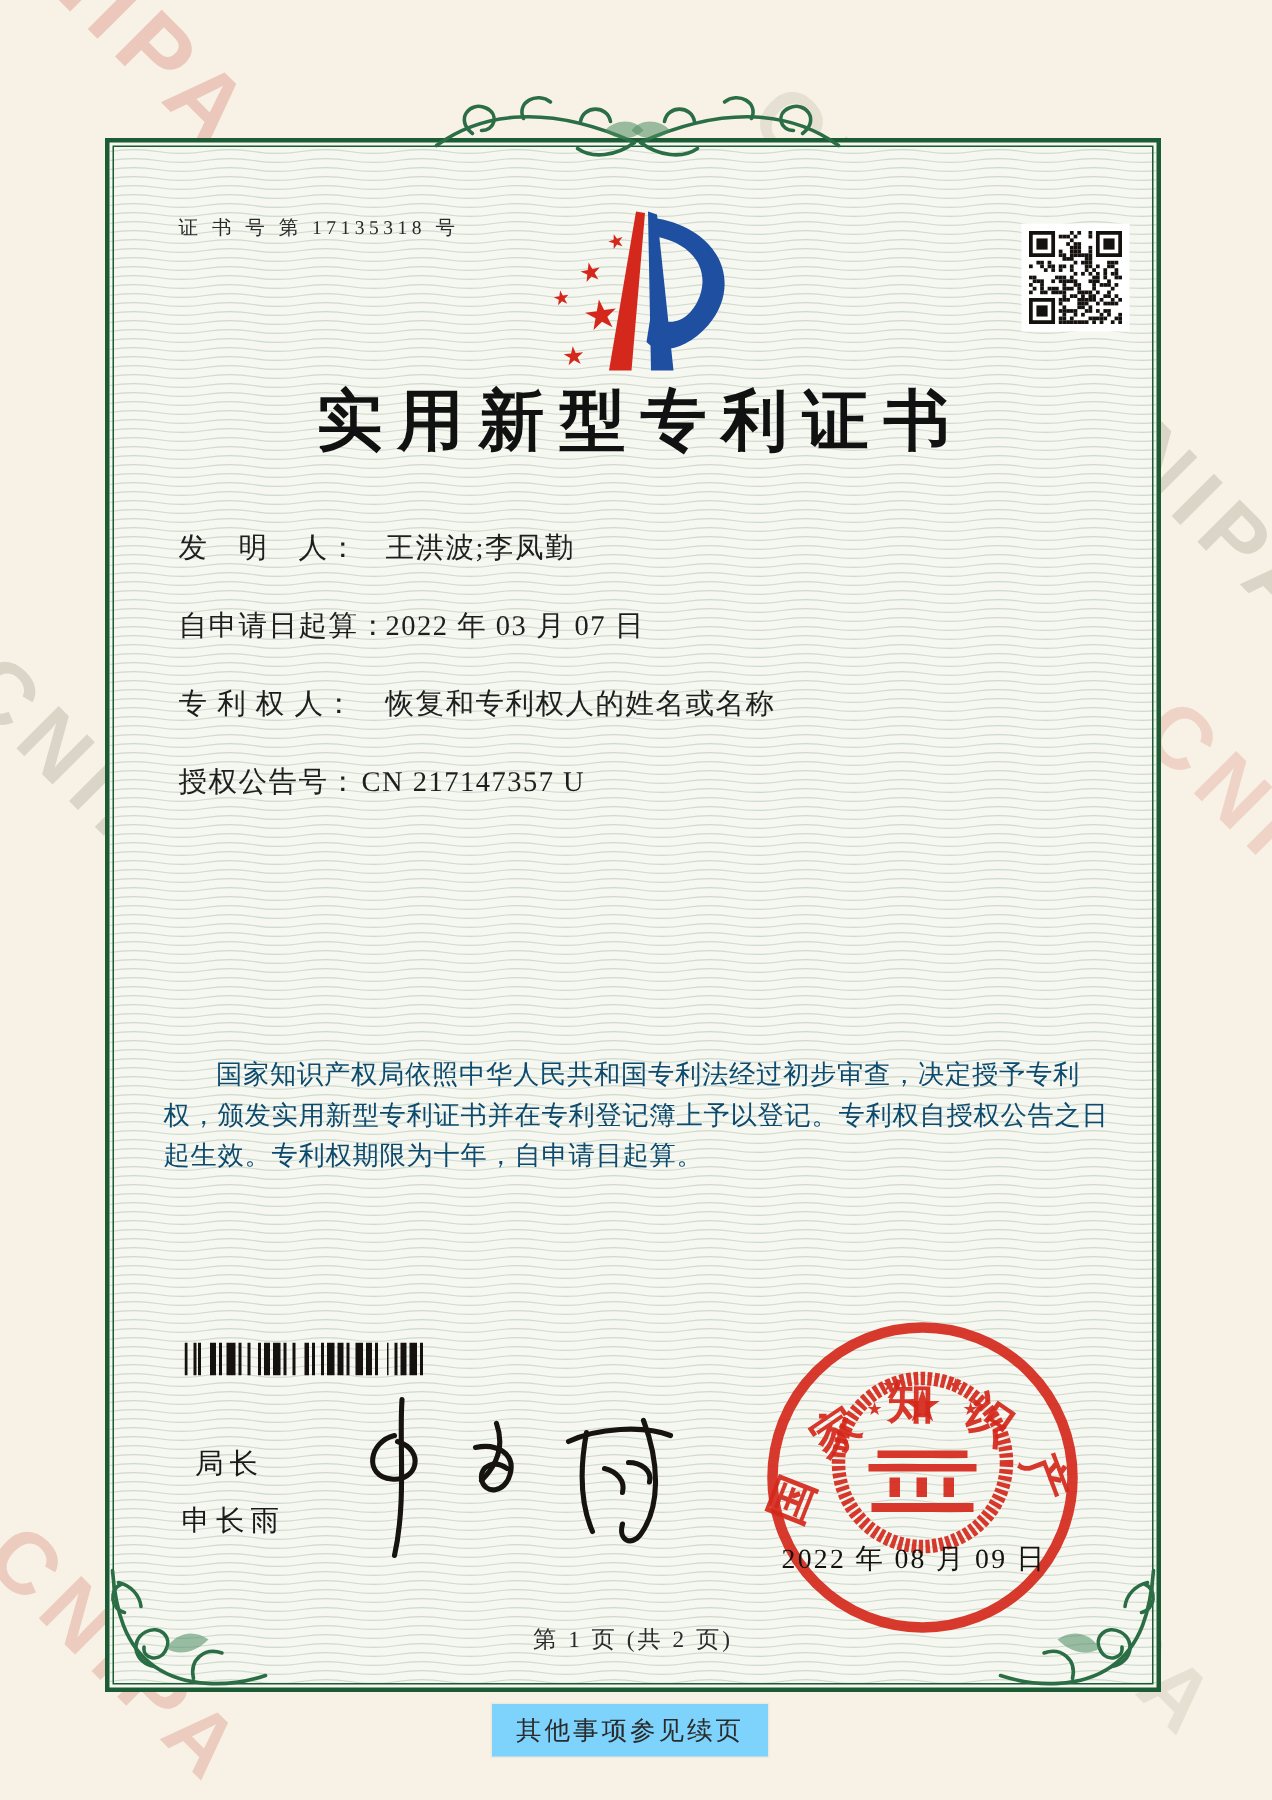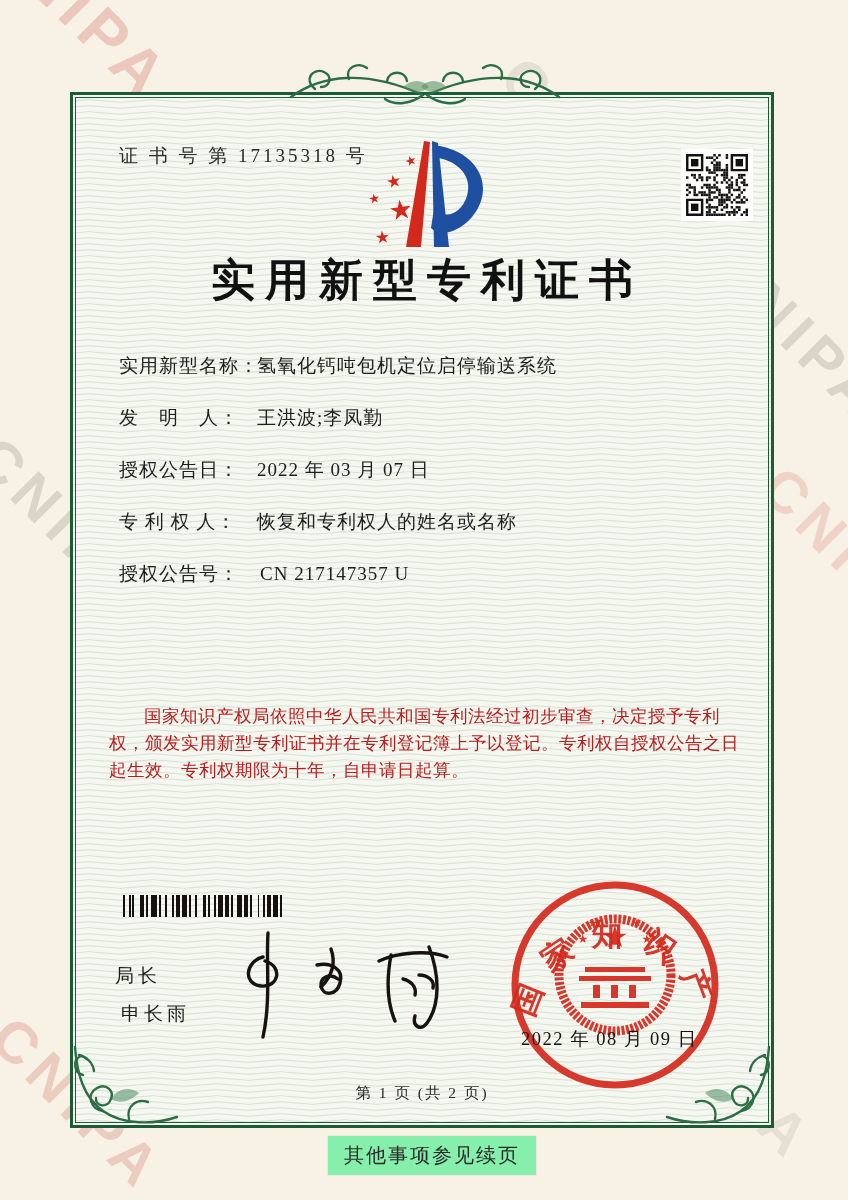--- a/index.html
+++ b/index.html
@@ -45,21 +45,21 @@
   .orn{position:absolute;pointer-events:none;}
   .orn path{stroke:#2b6e45;stroke-width:2.4;fill:none;stroke-linecap:round;}
   .orn .leaf{fill:rgba(74,140,96,.55);stroke:none;}
   .orn-top{left:212px;top:-38px;width:280px;height:76px;}
   .orn-bl{left:-8px;bottom:-10px;width:124px;height:124px;}
   .orn-br{right:-8px;bottom:-10px;width:124px;height:124px;transform:scaleX(-1);}
 
   
   .cert-number{
     position:absolute;left:46px;top:48px;
-    font-size:19px;letter-spacing:3px;color:#2a2a2a;
+    font-size:13px;letter-spacing:3px;color:#2a2a2a;
   }
   .logo{position:absolute;left:277px;top:40px;width:150px;height:120px;}
   .qr{
     position:absolute;left:608px;top:54px;width:72px;height:72px;
     background:#fff;padding:5px;box-sizing:border-box;
   }
   .title{
     position:absolute;left:0;top:156px;width:100%;
     text-align:center;font-size:44px;font-weight:700;
     letter-spacing:10px;text-indent:10px;color:#111;
@@ -67,47 +67,47 @@
 
   .fields{position:absolute;left:46px;top:256px;width:630px;font-size:19px;}
   .field-row{margin-bottom:23px;line-height:29px;white-space:nowrap;}
   .field-label{display:inline-block;width:138px;letter-spacing:1px;color:#1e1e1e;vertical-align:top;}
   .field-value{color:#1e1e1e;letter-spacing:1px;}
   .grant-row{display:flex;}
   .grant-left{width:334px;flex:none;}
 
   .paragraphs{
     position:absolute;left:36px;top:608px;width:638px;
-    font-size:17.5px;line-height:1.55;color:#b91c1c;letter-spacing:.5px;
+    font-size:17.5px;line-height:1.55;color:#0c4a6e;letter-spacing:.5px;
   }
   .paragraphs p{margin:0;text-indent:2em;}
 
   .barcode{
     position:absolute;left:50px;top:800px;width:218px;height:22px;
     font-size:0;white-space:nowrap;overflow:hidden;
   }
   .barcode i{display:inline-block;height:100%;background:#14110e;}
   .barcode i.sp{background:transparent;}
 
-  .signer-title{position:absolute;left:42px;top:868px;font-size:19px;letter-spacing:4px;color:#1a1a1a;}
+  .signer-title{position:absolute;left:57px;top:868px;font-size:19px;letter-spacing:4px;color:#1a1a1a;}
   .signer-name{position:absolute;left:48px;top:906px;font-size:19px;letter-spacing:4px;color:#1a1a1a;}
   .signature{position:absolute;left:138px;top:826px;width:290px;height:130px;}
   .signature path{stroke:#17140f;stroke-width:3.4;fill:none;stroke-linecap:round;stroke-linejoin:round;}
 
   .seal{position:absolute;left:432px;top:780px;width:220px;height:220px;}
 
   .page-footer{
     position:absolute;left:0;top:988px;width:100%;text-align:center;
     font-size:15.5px;letter-spacing:2px;color:#2a2a2a;
   }
 
   .continuation{
     position:absolute;left:328px;top:1136px;
-    background:#86efac;padding:6px 16px;
-    font-size:20px;letter-spacing:2px;color:#2a2a2a;
+    background:#7dd3fc;padding:6px 16px;
+    font-size:17px;letter-spacing:2px;color:#2a2a2a;
     box-shadow:0 0 0 1px rgba(0,0,0,.04);
   }
 </style>
 </head>
 <body>
 
 <div class="page">
 
   <span class="wm wm-1">CNIPA</span>
   <span class="wm wm-2">CNIPA</span>
@@ -555,34 +555,31 @@
           <rect x="20" y="2" width="3" height="3"></rect>
           <path fill-rule="evenodd" d="M0,18 h7 v7 h-7 Z M1,19 v5 h5 v-5 Z"></path>
           <rect x="2" y="20" width="3" height="3"></rect>
         </g>
       </svg>
 
     <div class="title">实用新型专利证书</div>
 
     <div class="fields">
       <div class="field-row">
-        <span class="field-label">实用新型名称：</span><span class="field-value">氢氧化钙吨包机定位启停输送系统</span>
-      </div>
-      <div class="field-row">
         <span class="field-label">发　明　人：</span><span class="field-value">王洪波;李凤勤</span>
       </div>
       <div class="field-row">
-        <span class="field-label">授权公告日：</span><span class="field-value">2022 年 03 月 07 日</span>
+        <span class="field-label">自申请日起算：</span><span class="field-value">2022 年 03 月 07 日</span>
       </div>
       <div class="field-row">
         <span class="field-label">专 利 权 人：</span><span class="field-value">恢复和专利权人的姓名或名称</span>
       </div>
       <div class="field-row grant-row">
         <span>
-          <span class="field-label" style="width:auto;margin-right:21px;">授权公告号：</span><span class="field-value">CN 217147357 U</span>
+          <span class="field-label" style="width:auto;margin-right:2px;">授权公告号：</span><span class="field-value">CN 217147357 U</span>
         </span>
       </div>
     </div>
 
     <div class="paragraphs">
       <p>国家知识产权局依照中华人民共和国专利法经过初步审查，决定授予专利权，颁发实用新型专利证书并在专利登记簿上予以登记。专利权自授权公告之日起生效。专利权期限为十年，自申请日起算。</p>
     </div>
 
     <div class="barcode" id="barcode"><i class="" style="width:1.9px"></i><i class="sp" style="width:3.8px"></i><i class="" style="width:1.9px"></i><i class="sp" style="width:1.9px"></i><i class="" style="width:1.9px"></i><i class="sp" style="width:5.699999999999999px"></i><i class="" style="width:3.8px"></i><i class="sp" style="width:1.9px"></i><i class="" style="width:1.9px"></i><i class="sp" style="width:3.8px"></i><i class="" style="width:5.699999999999999px"></i><i class="sp" style="width:1.9px"></i><i class="" style="width:1.9px"></i><i class="sp" style="width:3.8px"></i><i class="" style="width:1.9px"></i><i class="sp" style="width:5.699999999999999px"></i><i class="" style="width:1.9px"></i><i class="sp" style="width:1.9px"></i><i class="" style="width:3.8px"></i><i class="sp" style="width:1.9px"></i><i class="" style="width:5.699999999999999px"></i><i class="sp" style="width:1.9px"></i><i class="" style="width:1.9px"></i><i class="sp" style="width:3.8px"></i><i class="" style="width:1.9px"></i><i class="sp" style="width:5.699999999999999px"></i><i class="" style="width:3.8px"></i><i class="sp" style="width:1.9px"></i><i class="" style="width:1.9px"></i><i class="sp" style="width:3.8px"></i><i class="" style="width:1.9px"></i><i class="sp" style="width:1.9px"></i><i class="" style="width:5.699999999999999px"></i><i class="sp" style="width:1.9px"></i><i class="" style="width:3.8px"></i><i class="sp" style="width:1.9px"></i><i class="" style="width:1.9px"></i><i class="sp" style="width:3.8px"></i><i class="" style="width:5.699999999999999px"></i><i class="sp" style="width:1.9px"></i><i class="" style="width:3.8px"></i><i class="sp" style="width:1.9px"></i><i class="" style="width:1.9px"></i><i class="sp" style="width:5.699999999999999px"></i><i class="" style="width:1.9px"></i><i class="sp" style="width:3.8px"></i><i class="" style="width:1.9px"></i><i class="sp" style="width:1.9px"></i><i class="" style="width:3.8px"></i><i class="sp" style="width:1.9px"></i><i class="" style="width:5.699999999999999px"></i><i class="sp" style="width:1.9px"></i><i class="" style="width:1.9px"></i><i class="sp" style="width:3.8px"></i></div>
 

